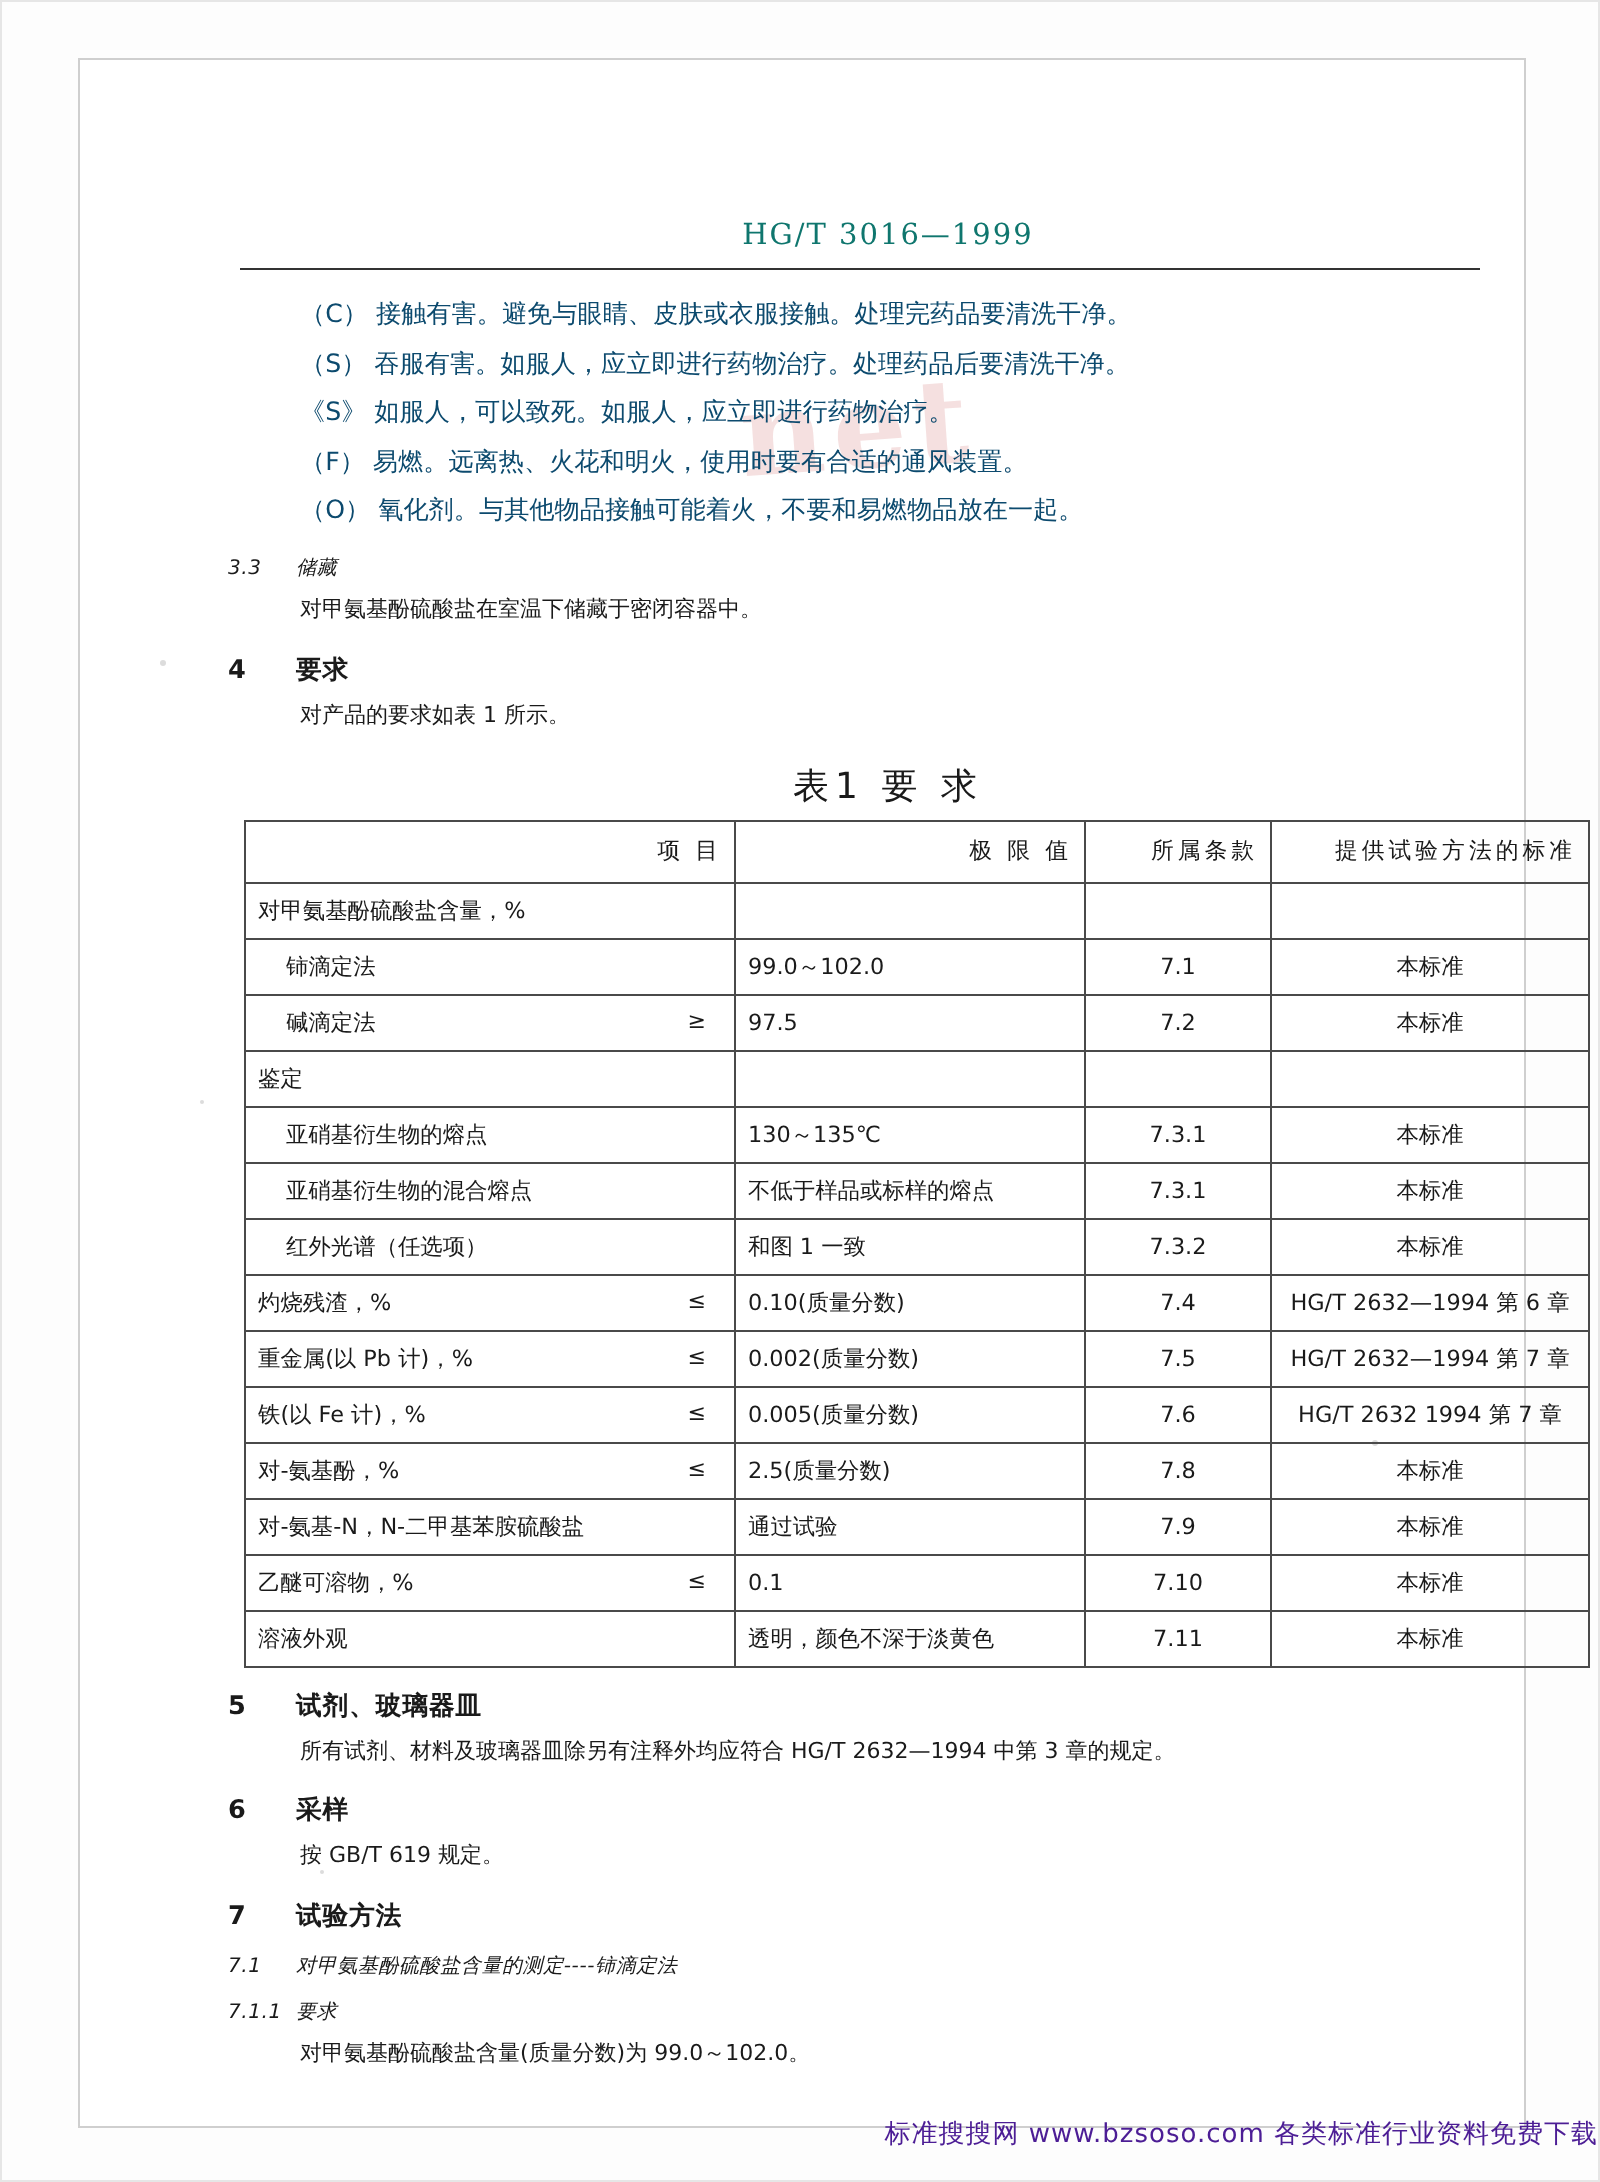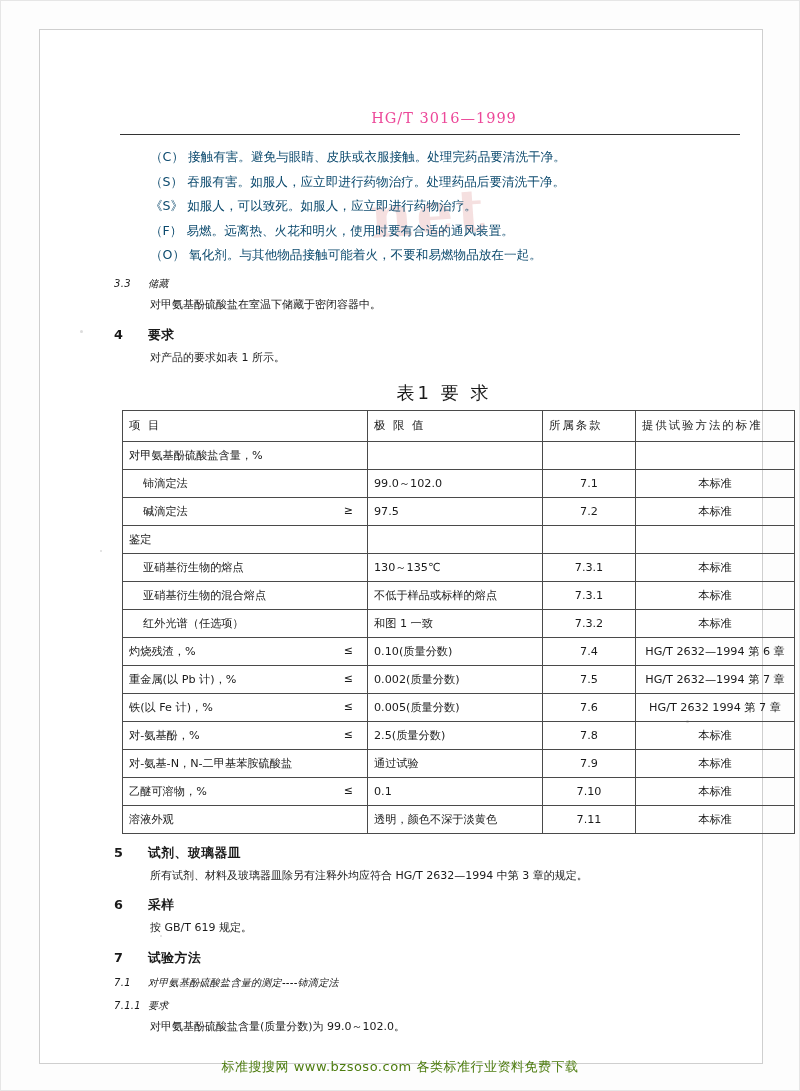--- a/index.html
+++ b/index.html
@@ -34,21 +34,21 @@
   .content {
     position: absolute;
     left: 74px;
     top: 80px;
     width: 660px;
   }
   .header-title {
     text-align: center;
     font-size: 14.5px;
     letter-spacing: 1px;
-    color: #ec4899;
+    color: #0f766e;
     font-family: "DejaVu Serif", "Liberation Serif", serif;
   }
   .header-rule {
     margin-top: 8px;
     border-bottom: 1.2px solid #333;
     width: 620px;
     margin-left: 6px;
   }
   .body-block {
     margin-top: 10px;
@@ -95,43 +95,43 @@
     table-layout: fixed;
   }
   table.req td, table.req th {
     border: 1px solid #4a4a4a;
     padding: 4px 6px;
     vertical-align: middle;
     height: 19px;
     font-weight: normal;
   }
   table.req thead td {
-    text-align: left;
+    text-align: right;
     letter-spacing: 2px;
     font-size: 11.4px;
     height: 22px;
   }
   .c-item { width: 232px; }
   .c-limit { width: 162px; }
   .c-clause { width: 80px; text-align: center; }
   .c-std { width: 146px; text-align: center; }
   .ind-1 { padding-left: 20px !important; }
   .sym {
     float: right;
     padding-right: 8px;
     font-size: 11px;
   }
   .footer-note {
     position: absolute;
     left: 0;
     right: 0;
     bottom: 14px;
-    text-align: center;
+    text-align: right;
     font-size: 13px;
-    color: #4d7c0f;
+    color: #4c1d95;
     letter-spacing: 0.5px;
   }
   .wm-center {
     position: absolute;
     left: 330px;
     top: 150px;
     font-size: 58px;
     font-weight: bold;
     color: rgba(190, 60, 60, 0.16);
     transform: rotate(-4deg);

